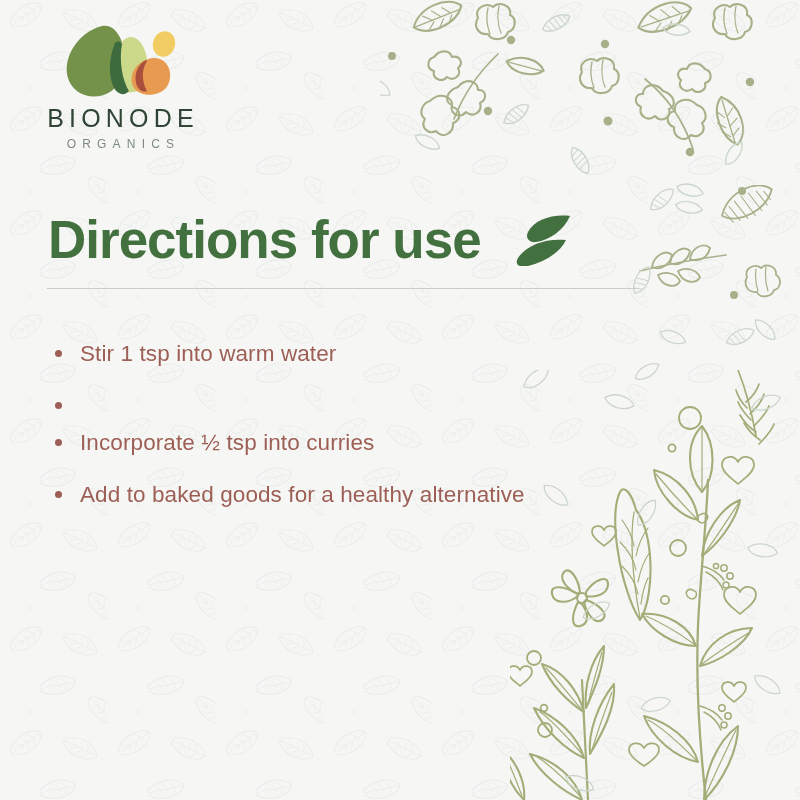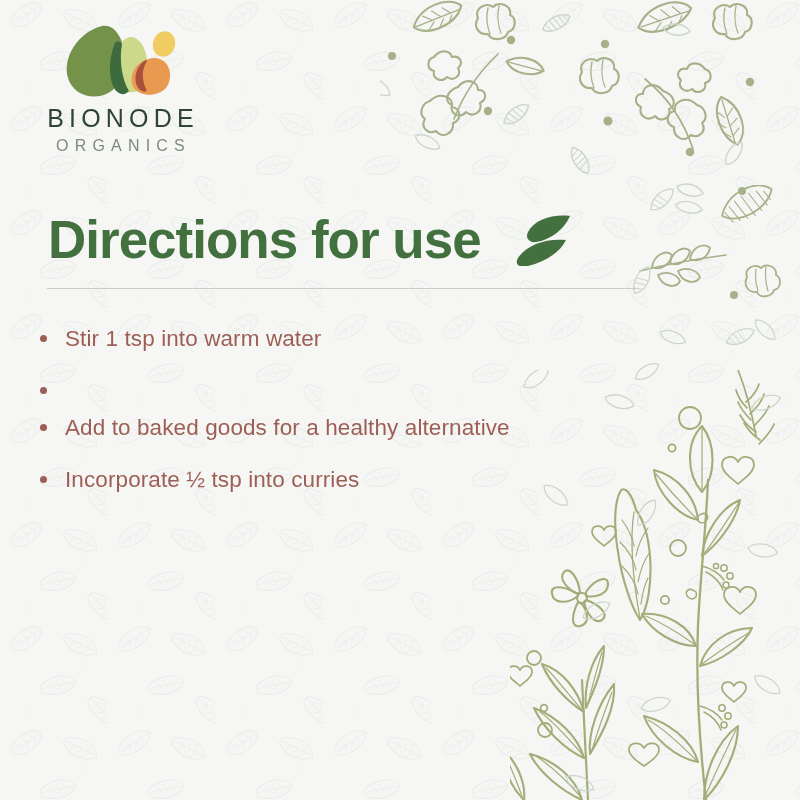--- a/index.html
+++ b/index.html
@@ -50,21 +50,21 @@
     font-size:25px;
     font-weight:400;
     letter-spacing:5.2px;
     color:#2f4434;
     line-height:1;
     padding-left:4px;
   }
   .logo-sub{
     margin-top:7px;
     text-align:center;
-    font-size:16px;
+    font-size:12px;
     font-weight:400;
     letter-spacing:6.2px;
     color:#7d8a7f;
     line-height:1;
     padding-left:5px;
   }
 
   
   .heading-row{
     position:absolute;left:48px;top:212px;
@@ -82,21 +82,21 @@
   .divider{
     position:absolute;left:47px;top:288px;
     width:590px;height:1px;
     background:#c9ccc9;
   }
 
   
   .list{
     position:absolute;left:40px;top:322px;
     width:520px;
-    margin:0;padding:0;list-style:none;text-align:right;
+    margin:15px;padding:0;list-style:none;text-align:right;
   }
   .list-item{
     display:flex;
     align-items:flex-start;
     margin-bottom:17px;
   }
   .bullet{
     flex:0 0 auto;
     width:7px;height:7px;
     border-radius:50%;
@@ -458,21 +458,21 @@
   <ul class="list">
     <li class="list-item">
       <span class="bullet"></span>
       <span class="item-text">Stir 1 tsp into warm water</span>
     </li>
     <li class="list-item">
       <span class="bullet"></span>
     </li>
     <li class="list-item">
       <span class="bullet"></span>
-      <span class="item-text"> Add to baked goods for a healthy alternative</span>
+      <span class="item-text">Incorporate ½ tsp into curries</span>
     </li>
     <li class="list-item">
       <span class="bullet"></span>
-      <span class="item-text">Incorporate ½ tsp into curries</span>
+      <span class="item-text"> Add to baked goods for a healthy alternative</span>
     </li>
   </ul>
 
 </div>
 
 </body></html>

